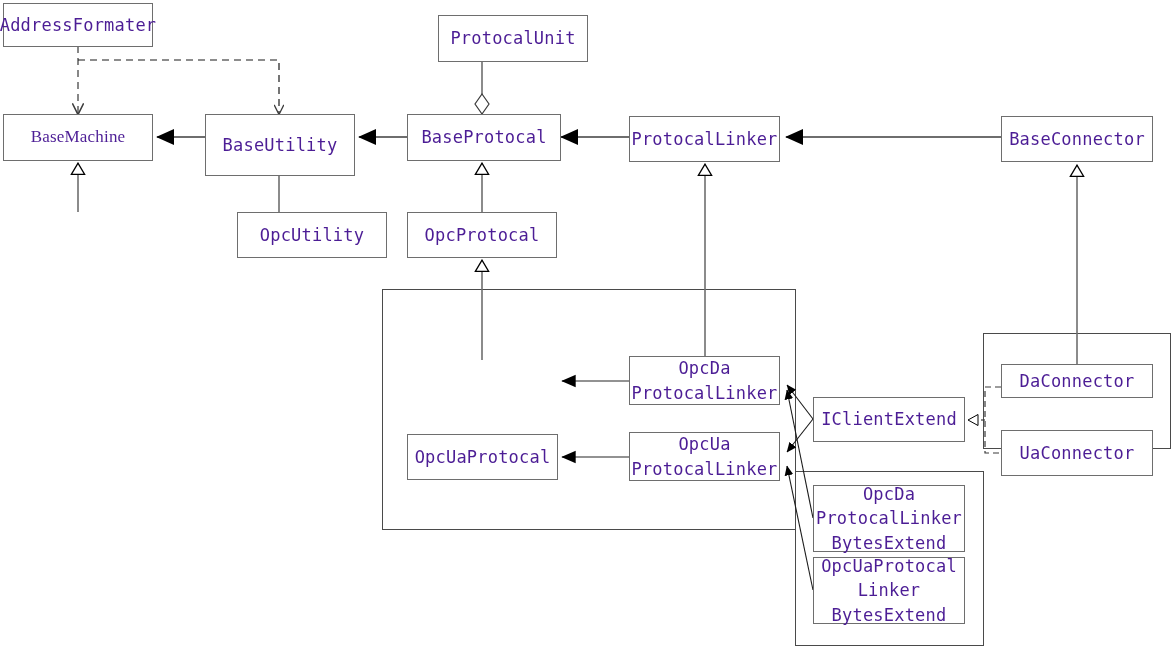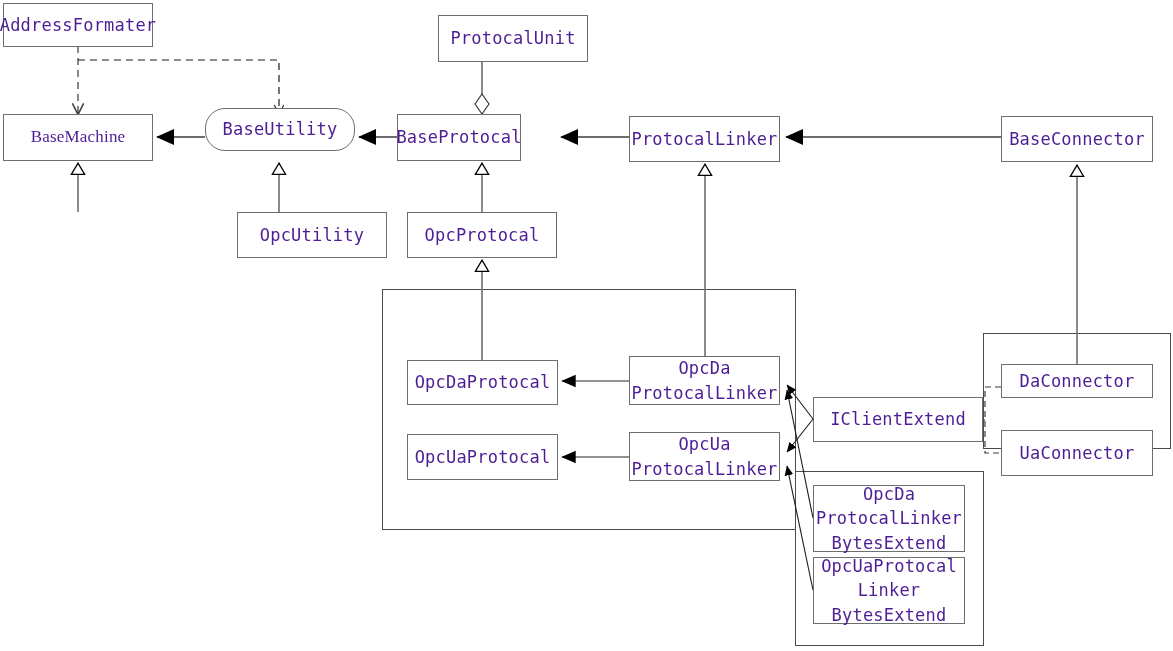--- a/index.html
+++ b/index.html
@@ -117,45 +117,44 @@
     </g>
 
     <path d="M 1077 364 L 1077 165" stroke="#6e6e6e" stroke-width="1.6" fill="none" marker-end="url(#hollowTri)"></path>
   </svg>
 
   <div class="uml-box" style="left:3px; top:3px; width:150px; height:44px;">AddressFormater</div>
 
   <div class="uml-box" style="left:3px; top:114px; width:150px; height:47px;font-family:Liberation Serif, serif;">BaseMachine</div>
 
 
-  <div class="uml-box" style="left:205px; top:108px; width:150px; height:43px;border-radius:20px;">BaseUtility</div>
+  <div class="uml-box" style="left:205px; top:114px; width:150px; height:62px;">BaseUtility</div>
 
   <div class="uml-box" style="left:205px; top:212px; width:150px; height:46px;margin-left:32px;">OpcUtility</div>
 
   <div class="uml-box" style="left:407px; top:15px; width:150px; height:47px;margin-left:31px;">ProtocalUnit</div>
 
-  <div class="uml-box" style="left:397px; top:114px; width:124px; height:47px;">BaseProtocal</div>
+  <div class="uml-box" style="left:407px; top:114px; width:154px; height:47px;">BaseProtocal</div>
 
   <div class="uml-box" style="left:407px; top:212px; width:150px; height:46px;">OpcProtocal</div>
 
   <div class="uml-box" style="left:629px; top:116px; width:151px; height:46px;">ProtocalLinker</div>
 
   <div class="uml-box" style="left:1001px; top:116px; width:152px; height:46px;">BaseConnector</div>
 
-  <div class="uml-box" style="left:407px; top:360px; width:151px; height:45px;">OpcDaProtocal</div>
 
   <div class="uml-box" style="left:407px; top:434px; width:151px; height:46px;">OpcUaProtocal</div>
 
   <div class="uml-box" style="left:629px; top:356px; width:151px; height:49px;">OpcDa
 ProtocalLinker</div>
 
   <div class="uml-box" style="left:629px; top:432px; width:151px; height:49px;">OpcUa
 ProtocalLinker</div>
 
-  <div class="uml-box" style="left:813px; top:397px; width:170px; height:45px;">IClientExtend</div>
+  <div class="uml-box" style="left:813px; top:397px; width:152px; height:45px;">IClientExtend</div>
 
   <div class="uml-box" style="left:1001px; top:364px; width:152px; height:34px;">DaConnector</div>
 
   <div class="uml-box" style="left:1001px; top:430px; width:152px; height:46px;">UaConnector</div>
 
   <div class="uml-box" style="left:813px; top:485px; width:152px; height:67px;">OpcDa
 ProtocalLinker
 BytesExtend</div>
 
   <div class="uml-box" style="left:813px; top:557px; width:152px; height:67px;">OpcUaProtocal

